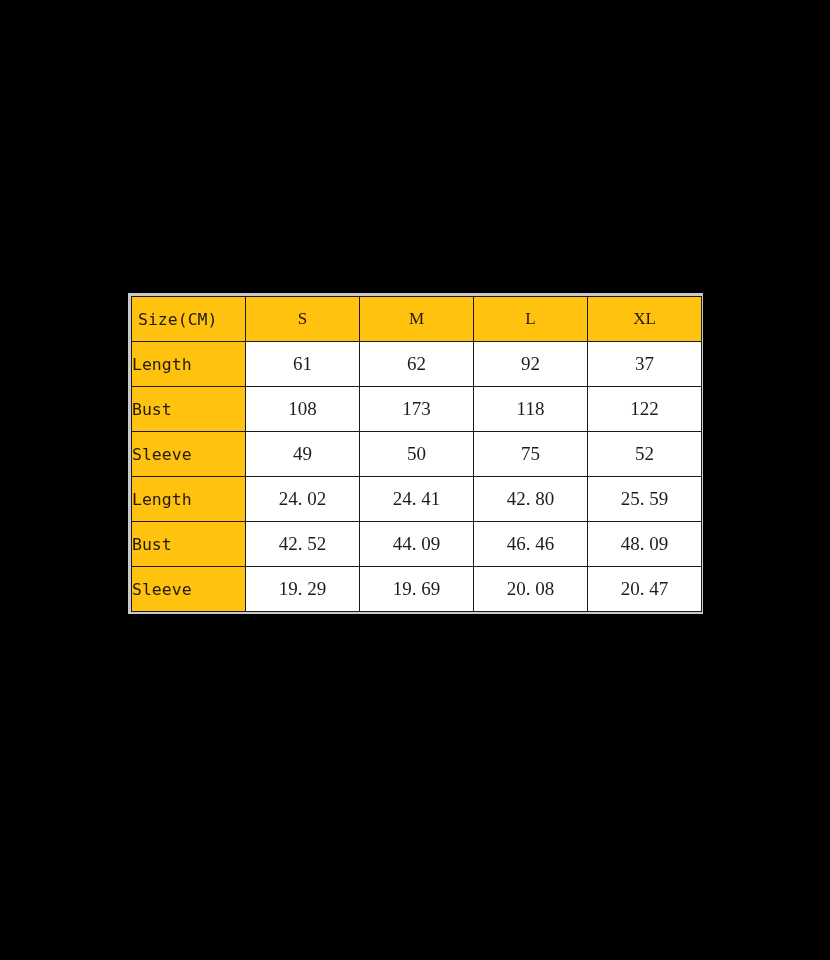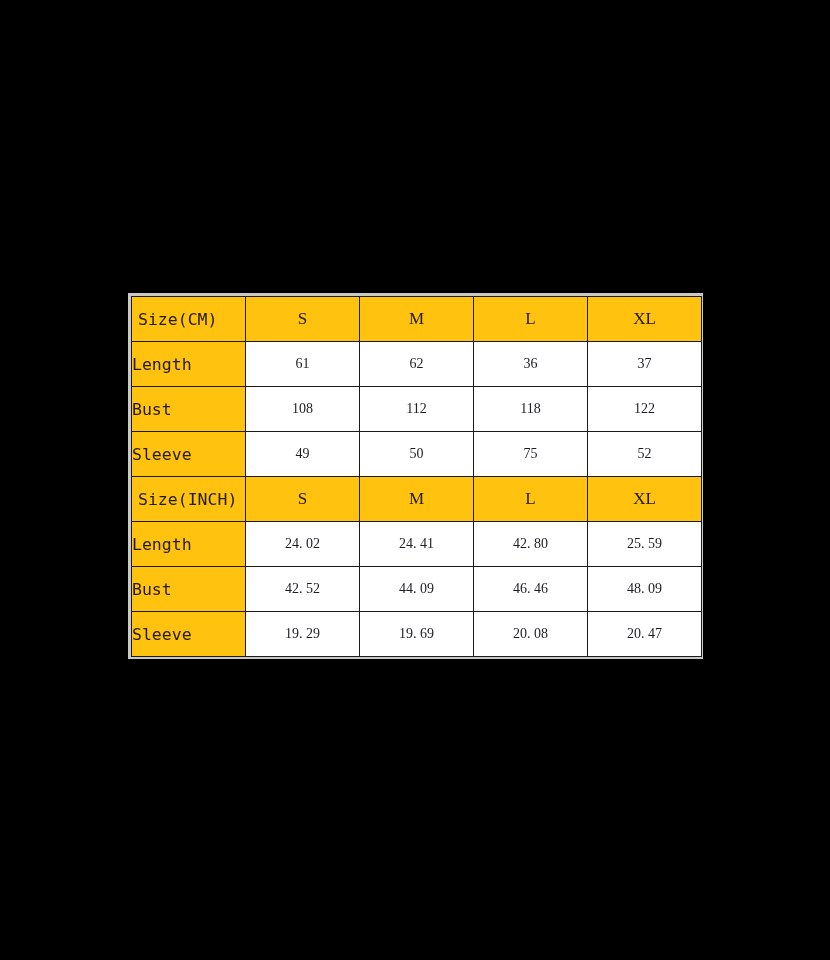--- a/index.html
+++ b/index.html
@@ -74,21 +74,21 @@
     font-family: "Liberation Serif", "DejaVu Serif", serif;
     font-size: 17px;
     color: #231a0a;
   }
 
   
   td.value {
     background: #ffffff;
     text-align: center;
     font-family: "Liberation Serif", "DejaVu Serif", serif;
-    font-size: 14px;
+    font-size: 19px;
     color: #1c1c22;
     white-space: nowrap;
   }
 </style>
 </head>
 <body>
 
 <div id="canvas">
 
   <div id="size-chart-wrap">
@@ -106,43 +106,36 @@
             <td class="hdr label">Size(CM)</td>
             <td class="hdr size">S</td>
             <td class="hdr size">M</td>
             <td class="hdr size">L</td>
             <td class="hdr size">XL</td>
           </tr>
           <tr>
             <td class="label">Length</td>
             <td class="value">61</td>
             <td class="value">62</td>
-            <td class="value">36</td>
+            <td class="value">92</td>
             <td class="value">37</td>
           </tr>
           <tr>
             <td class="label">Bust</td>
             <td class="value">108</td>
-            <td class="value">112</td>
+            <td class="value">173</td>
             <td class="value">118</td>
             <td class="value">122</td>
           </tr>
           <tr>
             <td class="label">Sleeve</td>
             <td class="value">49</td>
             <td class="value">50</td>
             <td class="value">75</td>
             <td class="value">52</td>
-          </tr>
-          <tr>
-            <td class="hdr label">Size(INCH)</td>
-            <td class="hdr size">S</td>
-            <td class="hdr size">M</td>
-            <td class="hdr size">L</td>
-            <td class="hdr size">XL</td>
           </tr>
           <tr>
             <td class="label">Length</td>
             <td class="value">24. 02</td>
             <td class="value">24. 41</td>
             <td class="value">42. 80</td>
             <td class="value">25. 59</td>
           </tr>
           <tr>
             <td class="label">Bust</td>

